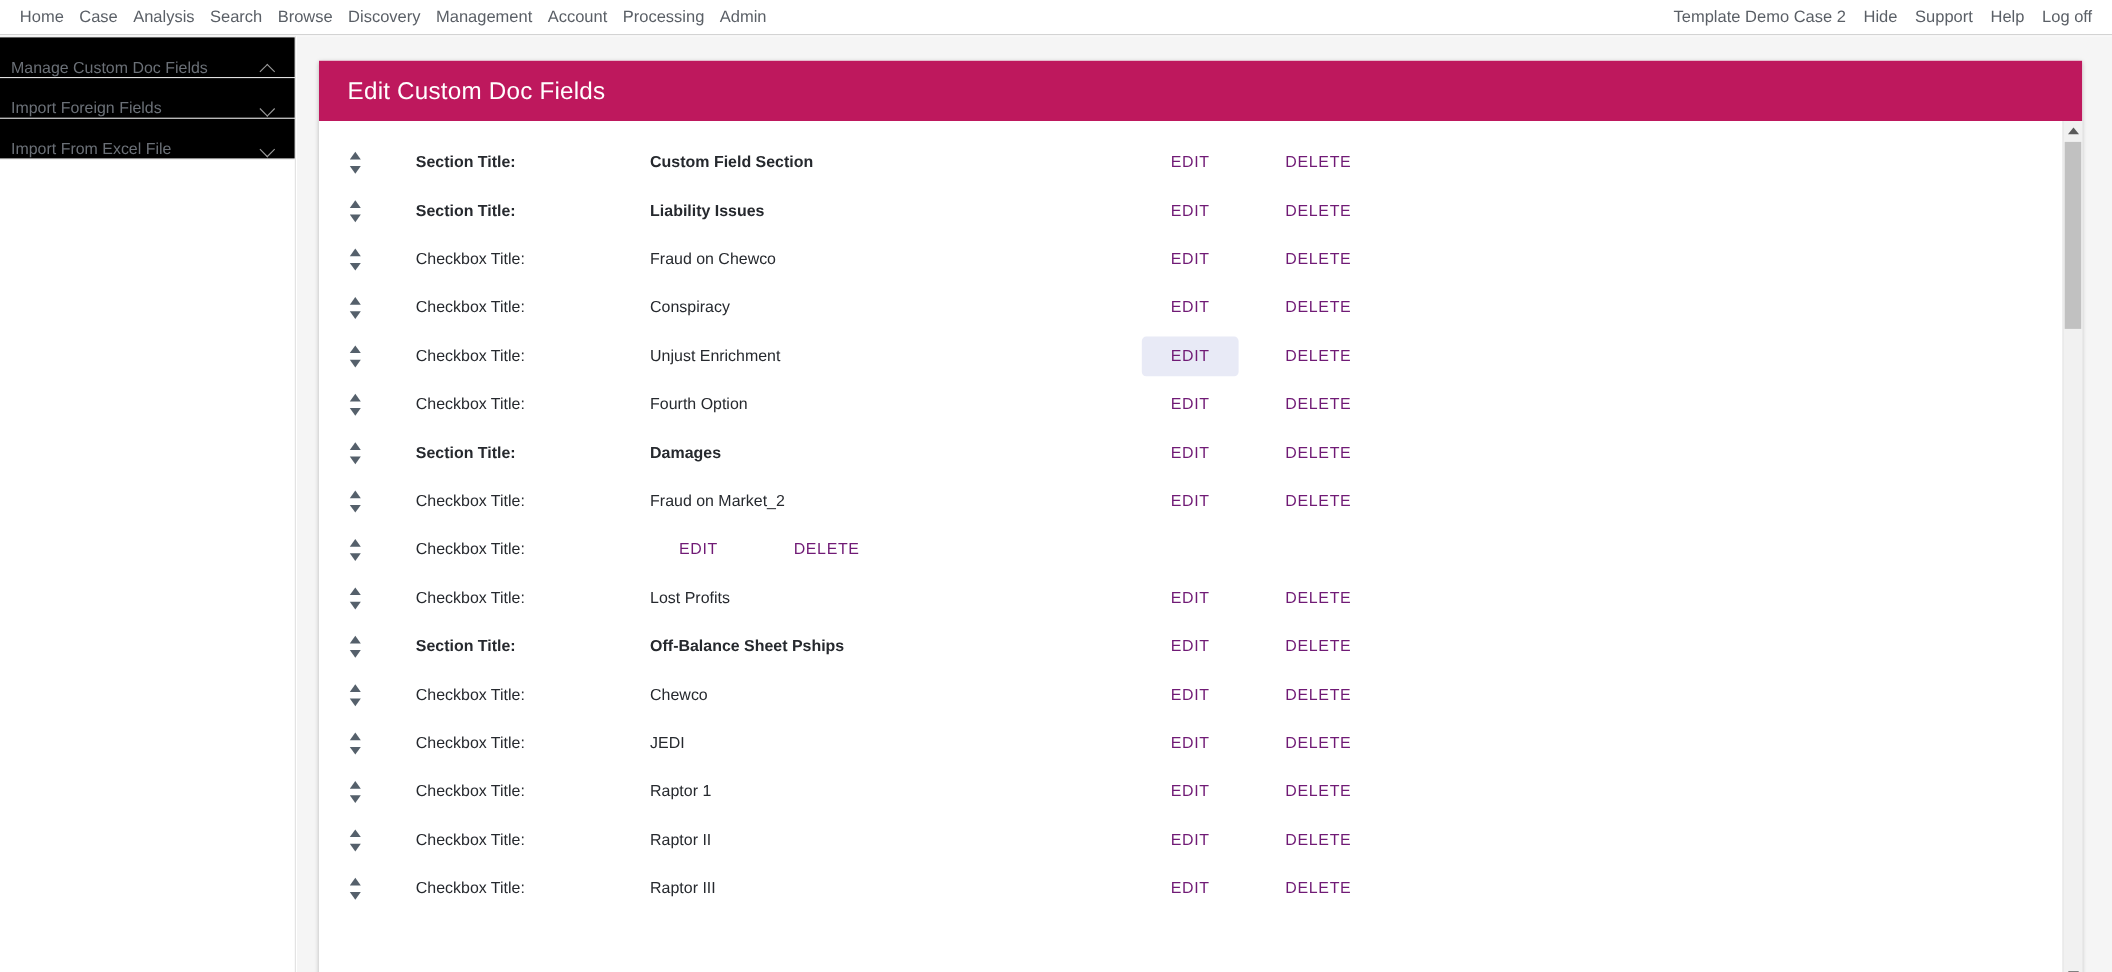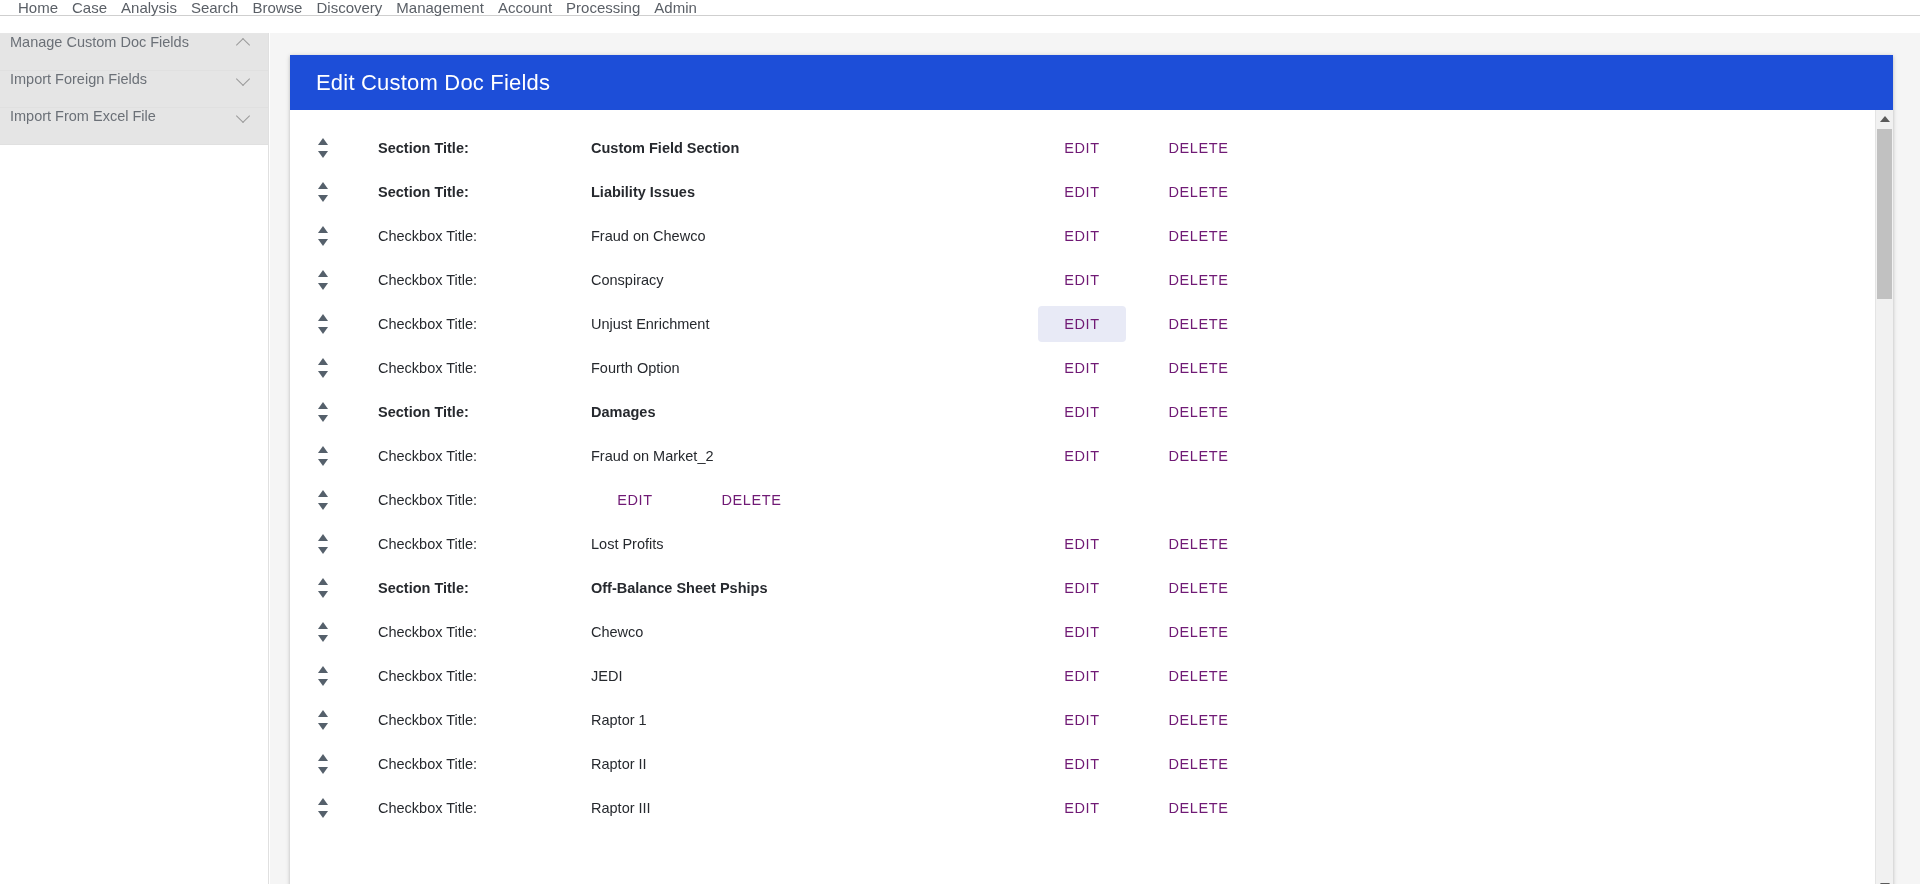--- a/index.html
+++ b/index.html
@@ -7,21 +7,21 @@
     margin: 0; padding: 0;
     width: 1920px; height: 884px;
     overflow: hidden;
     background: #ffffff;
     font-family: "Liberation Sans", sans-serif;
   }
 
   
   #topnav {
     position: absolute; top: 0; left: 0;
-    width: 1920px; height: 16px;
+    width: 1920px; height: 32px;
     background: #ffffff;
     display: flex; align-items: center;
     border-bottom: 1px solid #cfcfcf;
   }
   .nav-left { display: flex; align-items: center; padding-left: 18px; gap: 14px; }
   .nav-right { display: flex; align-items: center; margin-left: auto; padding-right: 18px; gap: 16px; }
   .nav-link {
     font-size: 15px;
     color: #5a5f66;
     text-decoration: none;
@@ -34,24 +34,24 @@
   #sidebar {
     position: absolute; top: 33px; left: 0;
     width: 269px; height: 851px;
     background: #ffffff;
     border-right: 1px solid #e0e0e0;
     overflow: hidden;
   }
   .acc-panel { border-bottom: 1px solid #e0e0e0; }
   .acc-header {
     height: 36px;
-    display: flex; align-items: flex-start;
+    display: flex; align-items: flex-end;
     padding: 0 16px 0 10px;
     cursor: pointer;
-    background: #e5e5e5;
+    background: #000000;
   }
   .acc-header .acc-title {
     font-size: 14.5px;
     color: #6b7077;
     flex: 1;
     white-space: nowrap;
   }
   .chev {
     width: 16px; height: 16px;
     flex: 0 0 16px;
@@ -92,21 +92,21 @@
   #card {
     position: absolute;
     top: 22px; left: 20px;
     width: 1603px; height: 840px;
     background: #ffffff;
     box-shadow: 0 1px 4px rgba(0,0,0,0.26);
     overflow: hidden;
   }
   #card-header {
     height: 55px;
-    background: #1d4ed8;
+    background: #be185d;
     display: flex; align-items: center;
     padding-left: 26px;
   }
   #card-header .hdr-title {
     color: #ffffff;
     font-size: 22px;
     font-weight: normal;
     letter-spacing: 0.2px;
   }
 
@@ -221,20 +221,27 @@
       <a class="nav-link">Home</a>
       <a class="nav-link">Case</a>
       <a class="nav-link">Analysis</a>
       <a class="nav-link">Search</a>
       <a class="nav-link">Browse</a>
       <a class="nav-link">Discovery</a>
       <a class="nav-link">Management</a>
       <a class="nav-link">Account</a>
       <a class="nav-link">Processing</a>
       <a class="nav-link">Admin</a>
+    </div>
+  <div class="nav-right" id="nav-right">
+      <a class="nav-link">Template Demo Case 2</a>
+      <a class="nav-link">Hide</a>
+      <a class="nav-link">Support</a>
+      <a class="nav-link">Help</a>
+      <a class="nav-link">Log off</a>
     </div>
 </div>
 
 <div id="sidebar">
   <div id="sidebar-panels">
       <div class="acc-panel first">
         <div class="acc-header">
           <span class="acc-title">Manage Custom Doc Fields</span>
           <span class="chev up"></span>
         </div>

